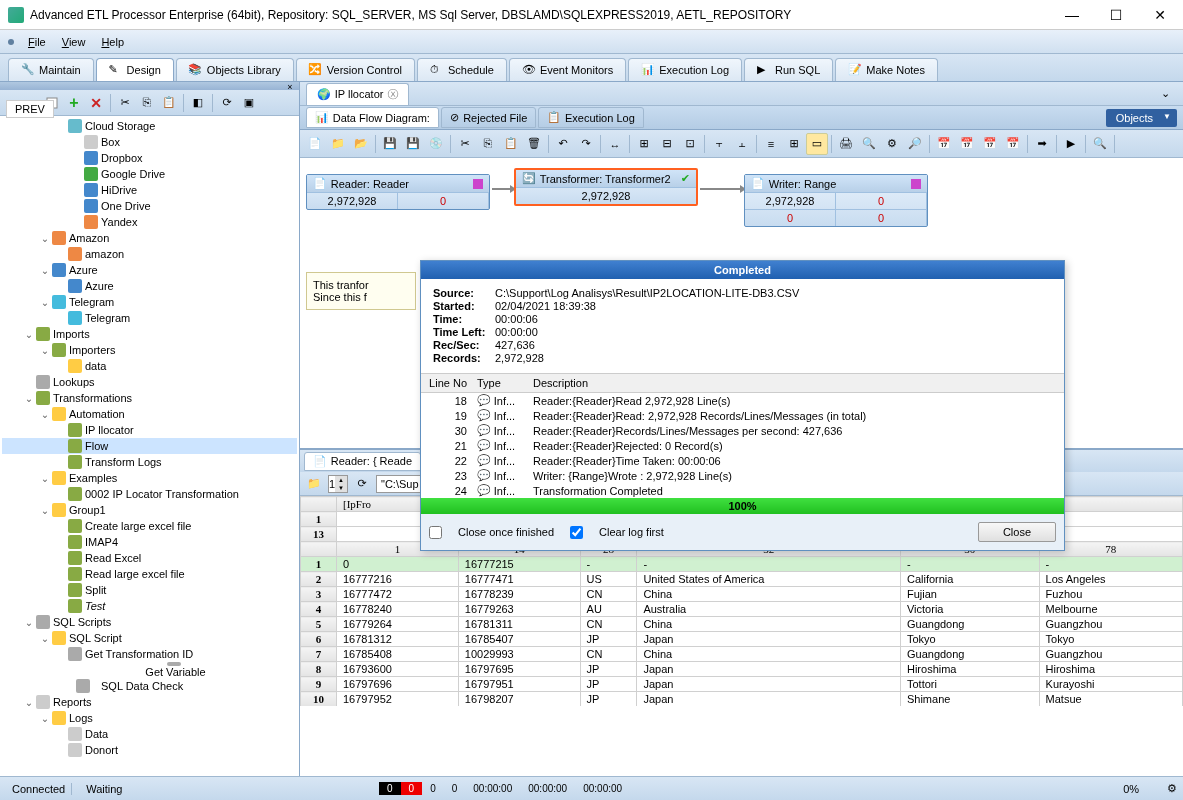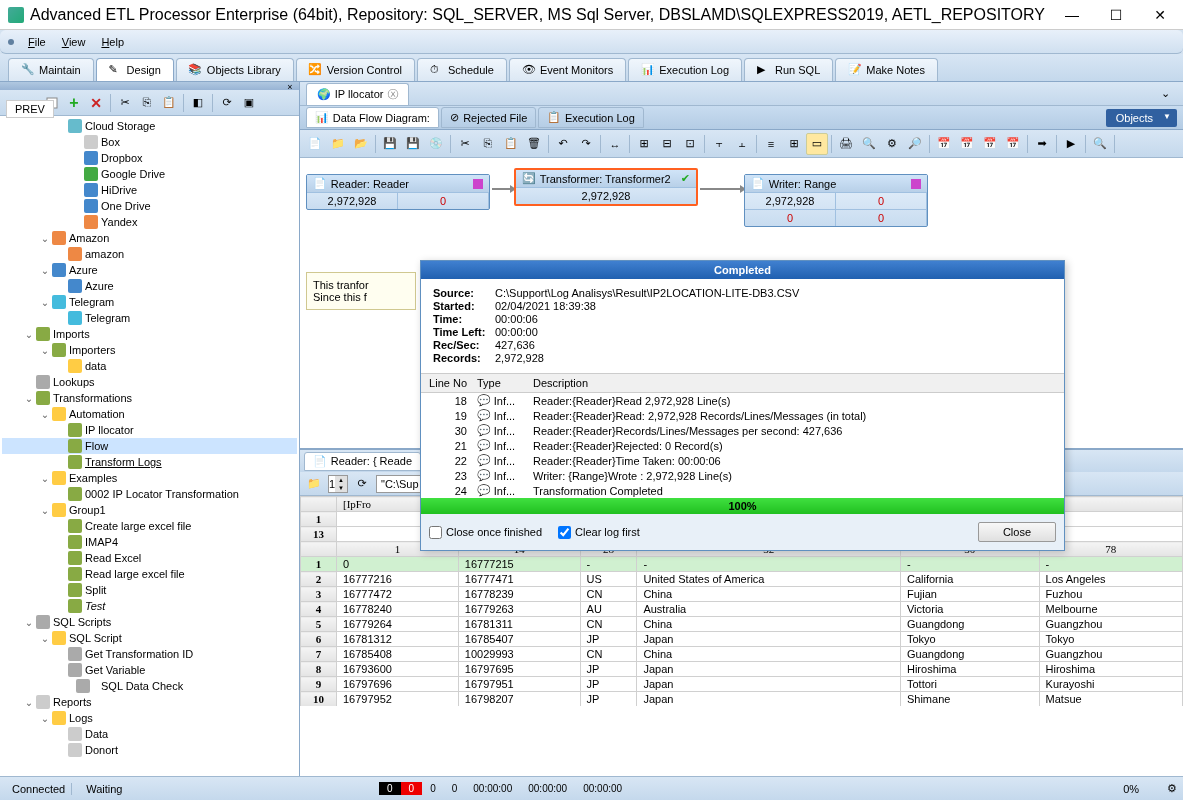--- a/index.html
+++ b/index.html
@@ -1,26 +1,26 @@
 <!DOCTYPE html>
 <html><head>
 <meta charset="utf-8">
 <style>
 * { margin: 0; padding: 0; box-sizing: border-box; font-family: Tahoma, Arial, sans-serif; font-size: 11px; }
 body { background: #d4e2f0; width: 1183px; height: 800px; overflow: hidden; }
 
 
 .titlebar { height: 30px; background: #fff; display: flex; align-items: center; padding: 0 8px; border-bottom: 1px solid #ccc; }
 .titlebar-icon { width: 16px; height: 16px; background: linear-gradient(135deg,#4a9,#2a7); border-radius: 2px; margin-right: 6px; }
-.titlebar-title { flex: 1; font-size: 16px; }
+.titlebar-title { flex: 1; font-size: 12px; }
 .titlebar-btns { display: flex; gap: 14px; }
 .titlebar-btn { width: 30px; height: 20px; display: flex; align-items: center; justify-content: center; cursor: pointer; font-size: 14px; }
 
 
-.menubar { height: 24px; background: linear-gradient(#e8f0fa,#d0e0f0); display: flex; align-items: center; padding: 0 8px; border-bottom: 1px solid #a0b8d0; border-radius: 6px; }
+.menubar { height: 24px; background: linear-gradient(#e8f0fa,#d0e0f0); display: flex; align-items: center; padding: 0 8px; border-bottom: 1px solid #a0b8d0; }
 .menu-dot { width: 6px; height: 6px; border-radius: 50%; background: #6080a0; margin-right: 6px; }
 .menu-item { padding: 2px 8px; cursor: pointer; }
 .menu-item u { text-decoration: underline; }
 
 
 .maintabs { height: 28px; background: linear-gradient(#d8e6f4,#c4d8ec); display: flex; align-items: flex-end; padding: 0 8px; border-bottom: 1px solid #8aa8c8; }
 .tab { padding: 4px 12px; margin-right: 2px; cursor: pointer; border: 1px solid #a0b8d0; border-bottom: none; border-radius: 4px 4px 0 0; background: linear-gradient(#f0f6fc,#dce8f4); display: flex; align-items: center; gap: 4px; }
 .tab.active { background: #fff; border-color: #8aa8c8; }
 .tab-icon { width: 14px; height: 14px; border-radius: 2px; }
 
@@ -81,21 +81,21 @@
 .info-row { display: flex; margin-bottom: 1px; }
 .info-label { width: 62px; font-weight: bold; }
 .log-table { border-top: 1px solid #ccc; max-height: 140px; overflow-y: scroll; }
 .log-header { display: flex; background: #f0f0f0; border-bottom: 1px solid #ccc; padding: 3px 6px; }
 .log-row { display: flex; padding: 1px 6px; align-items: center; }
 .log-lineno { width: 50px; text-align: right; padding-right: 10px; }
 .log-type { width: 56px; display: flex; align-items: center; gap: 3px; }
 .log-desc { flex: 1; }
 .progress { height: 16px; background: linear-gradient(#40e040,#20c020); text-align: center; font-weight: bold; line-height: 16px; }
 .completed-footer { display: flex; align-items: center; padding: 8px; gap: 16px; background: #e8f0f8; }
-.chk { display: flex; align-items: center; gap: 4px; }
+.chk { display: flex; align-items: center; gap: 16px; }
 .close-btn { margin-left: auto; padding: 3px 24px; background: linear-gradient(#f8f8f8,#e0e0e0); border: 1px solid #999; border-radius: 2px; cursor: pointer; }
 
 
 .reader-panel { position: absolute; left: 0; top: 290px; right: 0; bottom: 0; background: #fff; border-top: 2px solid #8aa8c8; }
 .reader-tabs { height: 22px; background: linear-gradient(#d8e6f4,#c4d8ec); display: flex; align-items: center; padding: 0 4px; }
 .reader-tab { padding: 2px 8px; background: #fff; border: 1px solid #a0b8d0; border-radius: 3px 3px 0 0; display: flex; gap: 4px; align-items: center; }
 .reader-tb { height: 24px; background: linear-gradient(#d8e6f4,#c4d8ec); display: flex; align-items: center; padding: 0 4px; gap: 4px; border-bottom: 1px solid #a0b8d0; }
 .spin { width: 20px; height: 18px; border: 1px solid #999; background: #fff; text-align: right; padding-right: 14px; position: relative; line-height: 16px; }
 .spin::after { content: '▲\A▼'; white-space: pre; position: absolute; right: 0; top: 0; font-size: 6px; line-height: 8px; background: #e0e0e0; width: 12px; text-align: center; }
 .path-input { flex: 1; height: 18px; border: 1px solid #999; background: #fff; padding: 0 4px; line-height: 16px; max-width: 60px; overflow: hidden; }
@@ -295,21 +295,21 @@
         <div class="tree-item" style="padding-left: 52px;">
           <span class="tree-expand"></span>
           <span class="tree-icon" style="background:#8a4;"></span>
           <span class="tree-label">IP llocator</span>
         </div>
         <div class="tree-item selected" style="padding-left: 52px;">
           <span class="tree-expand"></span>
           <span class="tree-icon" style="background:#8a4;"></span>
           <span class="tree-label">Flow</span>
         </div>
-        <div class="tree-item" style="padding-left: 52px; text-decoration: underline;">
+        <div class="tree-item" style="padding-left: 52px;">
           <span class="tree-expand"></span>
           <span class="tree-icon" style="background:#8a4;"></span>
           <span class="tree-label">Transform Logs</span>
         </div>
         <div class="tree-item" style="padding-left: 36px;">
           <span class="tree-expand">⌄</span>
           <span class="tree-icon" style="background:#fc4;"></span>
           <span class="tree-label">Examples</span>
         </div>
         <div class="tree-item" style="padding-left: 52px;">
@@ -360,21 +360,21 @@
         <div class="tree-item" style="padding-left: 36px;">
           <span class="tree-expand">⌄</span>
           <span class="tree-icon" style="background:#fc4;"></span>
           <span class="tree-label">SQL Script</span>
         </div>
         <div class="tree-item" style="padding-left: 52px;">
           <span class="tree-expand"></span>
           <span class="tree-icon" style="background:#aaa;"></span>
           <span class="tree-label">Get Transformation ID</span>
         </div>
-        <div class="tree-item" style="padding-left: 52px;">
+        <div class="tree-item" style="padding-left: 52px; flex-direction: column;">
           <span class="tree-expand"></span>
           <span class="tree-icon" style="background:#aaa;"></span>
           <span class="tree-label">Get Variable</span>
         </div>
         <div class="tree-item" style="padding-left: 52px; gap: 8px;">
           <span class="tree-expand"></span>
           <span class="tree-icon" style="background:#aaa;"></span>
           <span class="tree-label">SQL Data Check</span>
         </div>
         <div class="tree-item" style="padding-left: 20px;">

